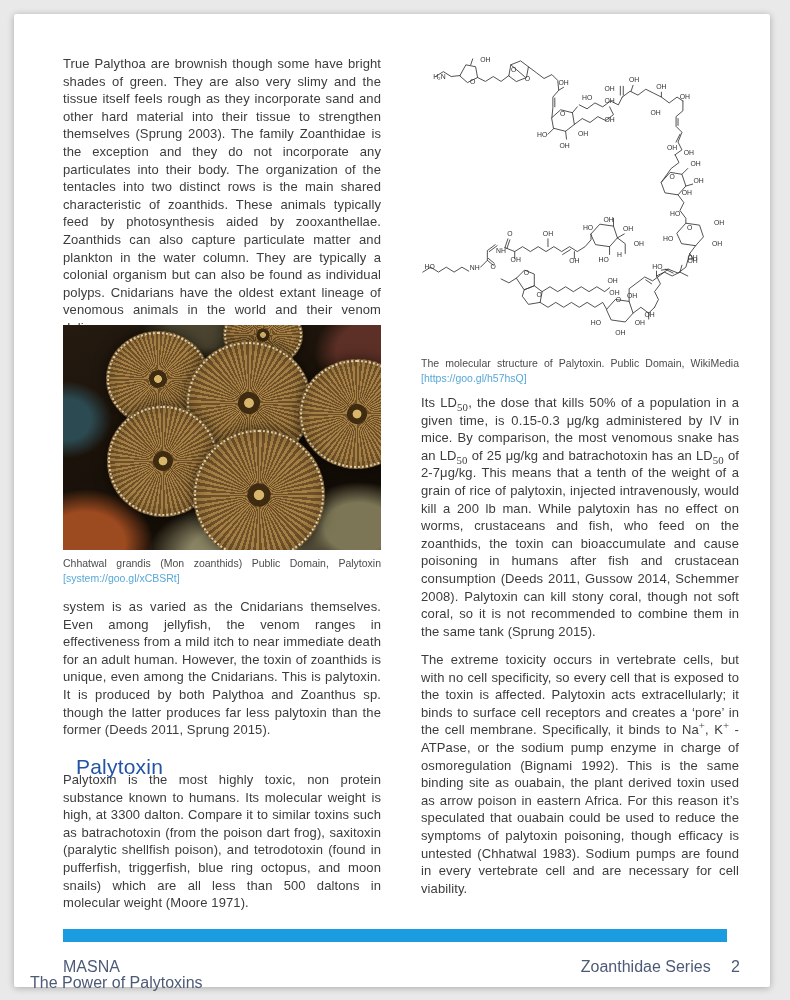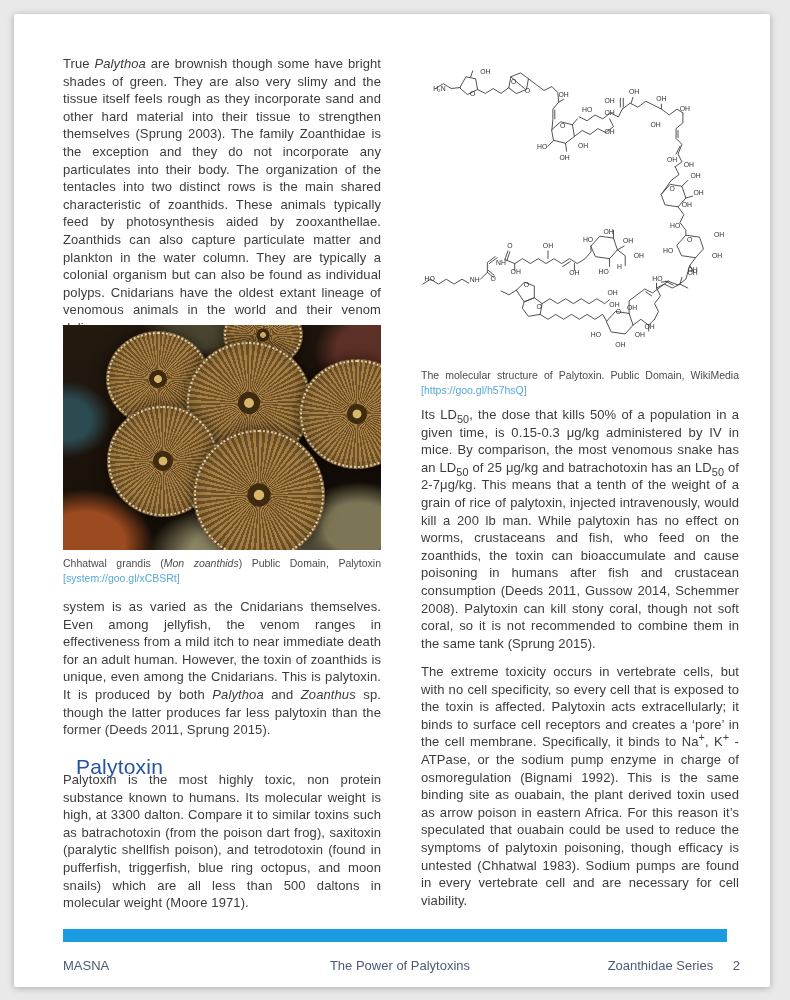--- a/index.html
+++ b/index.html
@@ -6,34 +6,34 @@
     --accent:#1b9ce1; --heading:#2253a4; --link:#58a8d8;
     --footer:#4d5a77; --body:#3c3c3c; --caption:#4b4b4b;
   }
   *{box-sizing:border-box;}
   html,body{margin:0;padding:0;}
   body{background:#e9e9e9;font-family:"Liberation Sans",sans-serif;}
   .stage{position:relative;width:790px;height:1000px;overflow:hidden;background:#e9e9e9;}
   .page{position:absolute;left:14px;top:14px;width:756px;height:973px;background:#ffffff;
         border-radius:2px;box-shadow:0 1px 7px rgba(0,0,0,.28);}
   .col-left{position:absolute;left:49px;top:0;width:318px;height:100%;}
-  .col-right{position:absolute;left:407px;top:12px;width:318px;height:100%;}
+  .col-right{position:absolute;left:407px;top:0;width:318px;height:100%;}
   .body-text{margin:0;position:absolute;width:318px;font-size:13px;line-height:17.6px;
              color:var(--body);text-align:justify;letter-spacing:.1px;}
   .caption{margin:0;position:absolute;width:318px;font-size:10.5px;line-height:15px;
            color:var(--caption);text-align:justify;}
-  .run-i{font-style:italic;}
+  .run-i{}
   .run-link{color:var(--link);cursor:pointer;}
-  sub,sup{line-height:0;}
+  sub,sup{line-height:0;font-family:Liberation Serif, serif;}
   .heading{margin:13px;position:absolute;font-size:21px;font-weight:400;color:var(--heading);
            letter-spacing:.2px;}
   .accent-bar{position:absolute;left:49px;top:915px;width:664px;height:13px;background:var(--accent);}
-  .footer{position:absolute;left:0;top:944px;width:100%;height:16px;font-size:13px;color:var(--footer);}
+  .footer{position:absolute;left:0;top:944px;width:100%;height:16px;font-size:16px;color:var(--footer);}
   .footer-left{position:absolute;left:49px;top:0;}
-  .footer-center{position:absolute;left:0;right:0;top:0;text-align:center;margin-left:16px;}
+  .footer-center{position:absolute;left:0;right:0;top:16px;margin-left:16px;}
   .footer-right{position:absolute;right:30px;top:0;}
   .pageno{margin-left:16px;}
 
   
   .photo{position:absolute;left:0px;top:311px;width:318px;height:225px;overflow:hidden;
          background:
           radial-gradient(95px 75px at 7% 97%, #9c4a20 0 42%, rgba(0,0,0,0) 72%),
           radial-gradient(130px 80px at 55% 103%, #8a8464 0 38%, rgba(0,0,0,0) 70%),
           radial-gradient(90px 65px at 93% 90%, #7c7656 0 38%, rgba(0,0,0,0) 70%),
           radial-gradient(80px 65px at 98% 12%, #5c3026 0 48%, rgba(0,0,0,0) 75%),

